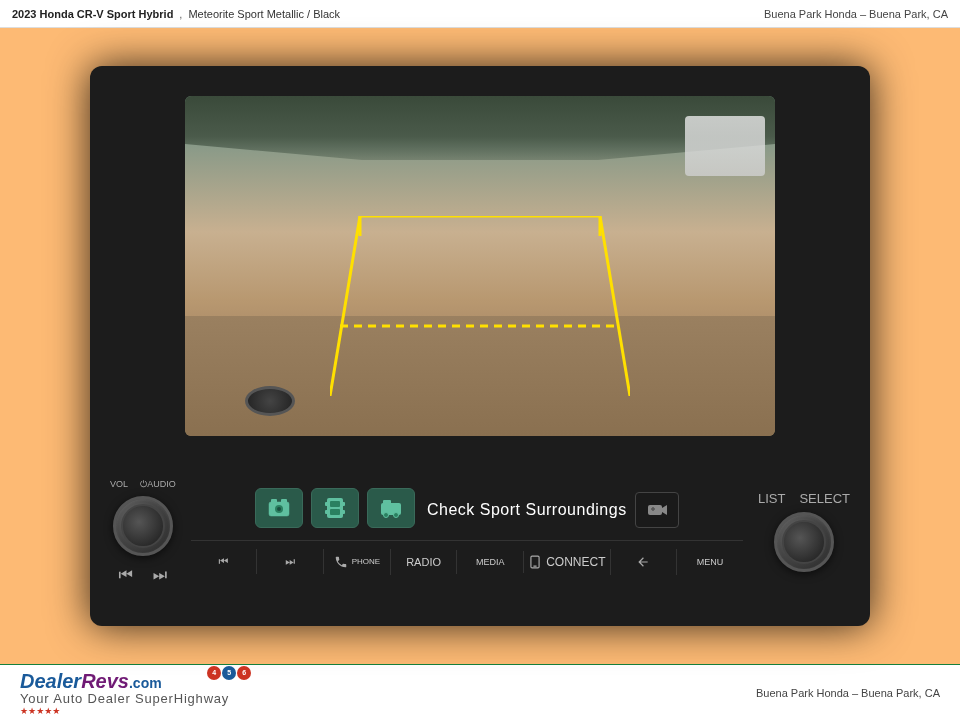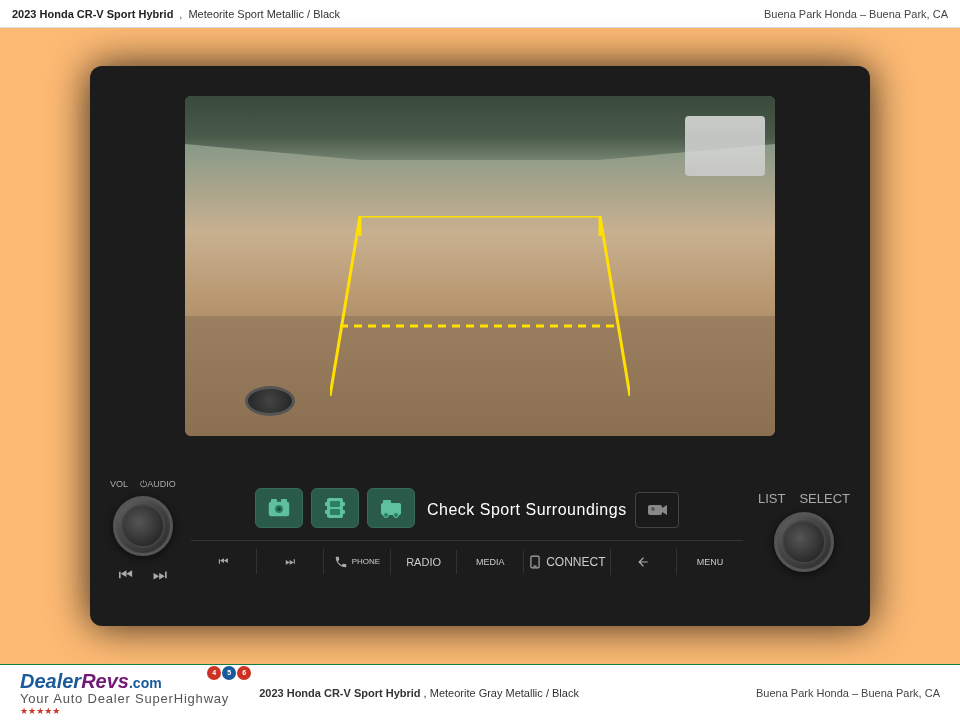--- a/index.html
+++ b/index.html
@@ -507,22 +507,15 @@
       <div style="color:#cc3322; font-size:9px;">★★★★★</div>
     </div>
 
     <div style="position:absolute; top:-4px; right:-22px; display:flex; gap:1px;">
       <span style="background:#cc3322; color:white; border-radius:50%; width:14px; height:14px; font-size:7px; display:flex; align-items:center; justify-content:center; font-weight:bold;">4</span>
       <span style="background:#1a5a9a; color:white; border-radius:50%; width:14px; height:14px; font-size:7px; display:flex; align-items:center; justify-content:center; font-weight:bold;">5</span>
       <span style="background:#cc3322; color:white; border-radius:50%; width:14px; height:14px; font-size:7px; display:flex; align-items:center; justify-content:center; font-weight:bold;">6</span>
     </div>
   </div>
 
-  <div class="bottom-car-info">
-    <span class="car-name">2023 Honda CR-V Sport Hybrid</span>
-    <span>,  </span>
-    <span>Meteorite Gray Metallic</span>
-    <span> / </span>
-    <span>Black</span>
-  </div>
 
   <div class="bottom-dealer">Buena Park Honda – Buena Park, CA</div>
 </div>
 
 </body></html>

